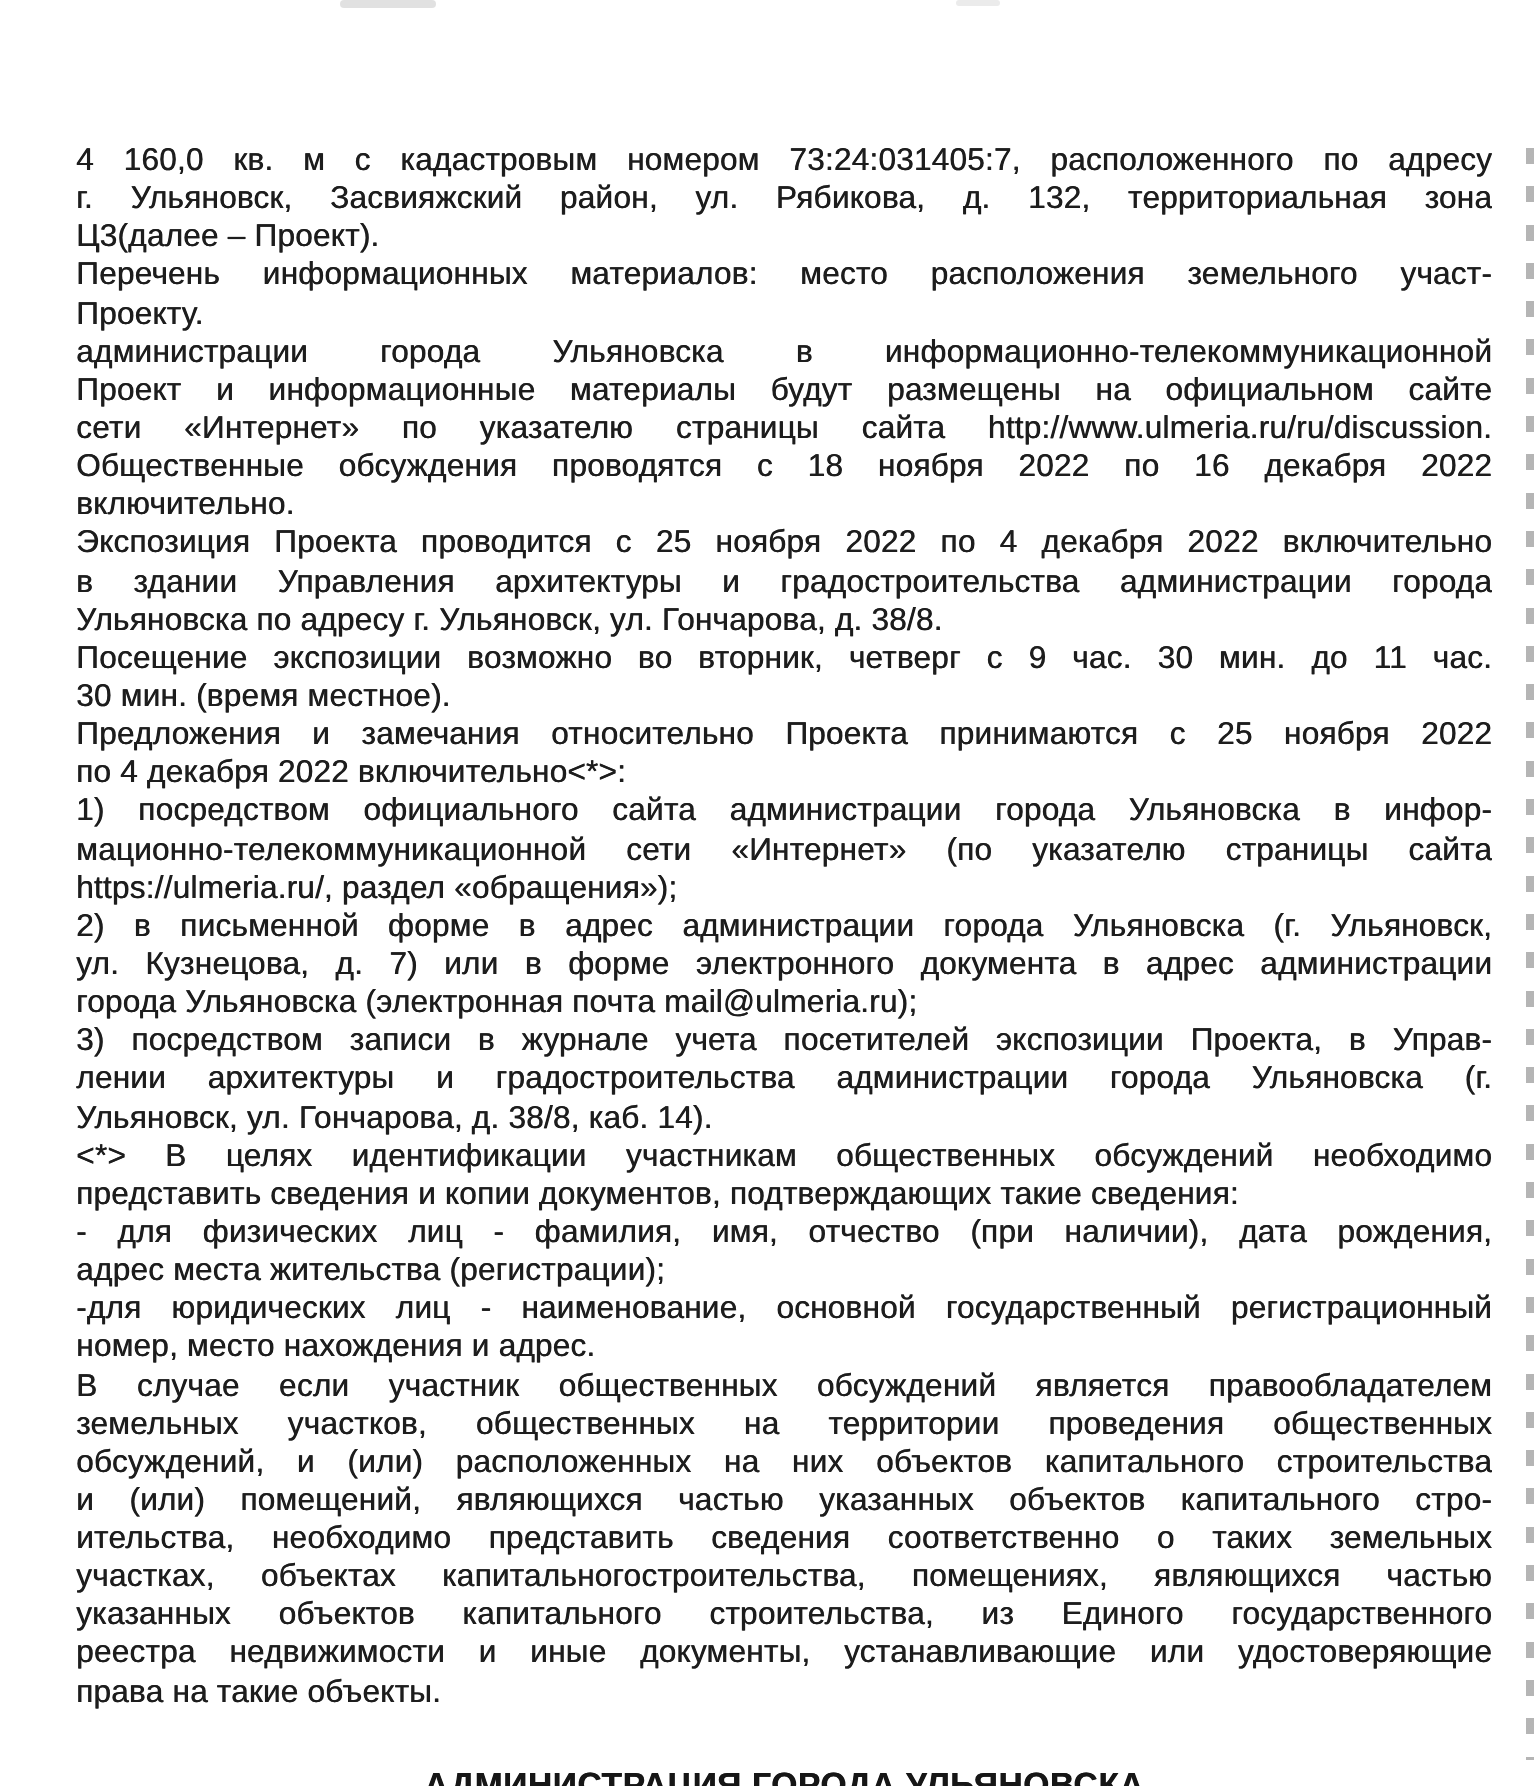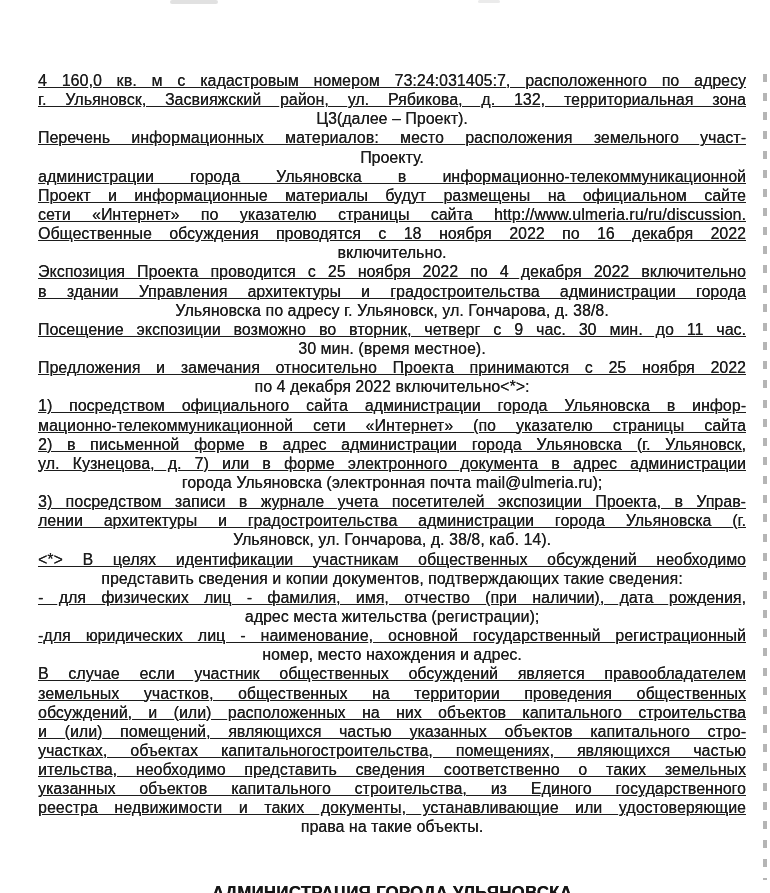--- a/index.html
+++ b/index.html
@@ -24,27 +24,26 @@
     color: #1d1d1d;
     font-size: 15.8px;
     line-height: 19.15px;
     font-weight: 400;
     letter-spacing: 0.1px;
     text-shadow: 0.25px 0 0 currentColor; 
   }
   .line {
     height: 19.15px;
     overflow: hidden;
-    text-align: center;
+    text-align: left;
     white-space: normal;
   }
   .line.jst {
     text-align: justify;
     text-align-last: justify;
-    text-decoration: underline;
   }
   
   .footer-heading {
     position: absolute;
     left: 38px;
     top: 883px;
     width: 708px;
     text-align: center;
     font-weight: 700;
     font-size: 16.8px;
@@ -102,40 +101,41 @@
       <div class="line">включительно.</div>
       <div class="line jst">Экспозиция Проекта проводится с 25 ноября 2022 по 4 декабря 2022 включительно</div>
       <div class="line jst">в здании Управления архитектуры и градостроительства администрации города</div>
       <div class="line">Ульяновска по адресу г. Ульяновск, ул. Гончарова, д. 38/8.</div>
       <div class="line jst">Посещение экспозиции возможно во вторник, четверг с 9 час. 30 мин. до 11 час.</div>
       <div class="line">30 мин. (время местное).</div>
       <div class="line jst">Предложения и замечания относительно Проекта принимаются с 25 ноября 2022</div>
       <div class="line">по 4 декабря 2022 включительно&lt;*&gt;:</div>
       <div class="line jst">1) посредством официального сайта администрации города Ульяновска в инфор-</div>
       <div class="line jst">мационно-телекоммуникационной сети «Интернет» (по указателю страницы сайта</div>
+      <div class="line">https://ulmeria.ru/, раздел «обращения»);</div>
       <div class="line jst">2) в письменной форме в адрес администрации города Ульяновска (г. Ульяновск,</div>
       <div class="line jst">ул. Кузнецова, д. 7) или в форме электронного документа в адрес администрации</div>
       <div class="line">города Ульяновска (электронная почта mail@ulmeria.ru);</div>
       <div class="line jst">3) посредством записи в журнале учета посетителей экспозиции Проекта, в Управ-</div>
       <div class="line jst">лении архитектуры и градостроительства администрации города Ульяновска (г.</div>
       <div class="line">Ульяновск, ул. Гончарова, д. 38/8, каб. 14).</div>
       <div class="line jst">&lt;*&gt; В целях идентификации участникам общественных обсуждений необходимо</div>
       <div class="line">представить сведения и копии документов, подтверждающих такие сведения:</div>
       <div class="line jst">- для физических лиц - фамилия, имя, отчество (при наличии), дата рождения,</div>
       <div class="line">адрес места жительства (регистрации);</div>
       <div class="line jst">-для юридических лиц - наименование, основной государственный регистрационный</div>
       <div class="line">номер, место нахождения и адрес.</div>
       <div class="line jst">В случае если участник общественных обсуждений является правообладателем</div>
       <div class="line jst">земельных участков, общественных на территории проведения общественных</div>
       <div class="line jst">обсуждений, и (или) расположенных на них объектов капитального строительства</div>
       <div class="line jst">и (или) помещений, являющихся частью указанных объектов капитального стро-</div>
+      <div class="line jst">ительства, необходимо представить сведения соответственно о таких земельных</div>
       <div class="line jst">участках, объектах капитальногостроительства, помещениях, являющихся частью</div>
-      <div class="line jst">ительства, необходимо представить сведения соответственно о таких земельных</div>
       <div class="line jst">указанных объектов капитального строительства, из Единого государственного</div>
-      <div class="line jst">реестра недвижимости и таких документы, устанавливающие или удостоверяющие</div>
+      <div class="line jst">реестра недвижимости и иные документы, устанавливающие или удостоверяющие</div>
       <div class="line">права на такие объекты.</div>
     </div>
 
   <div class="footer-heading">АДМИНИСТРАЦИЯ ГОРОДА УЛЬЯНОВСКА</div>
 
   <div class="edge-marks"></div>
 
 </div>
 
 </body></html>

